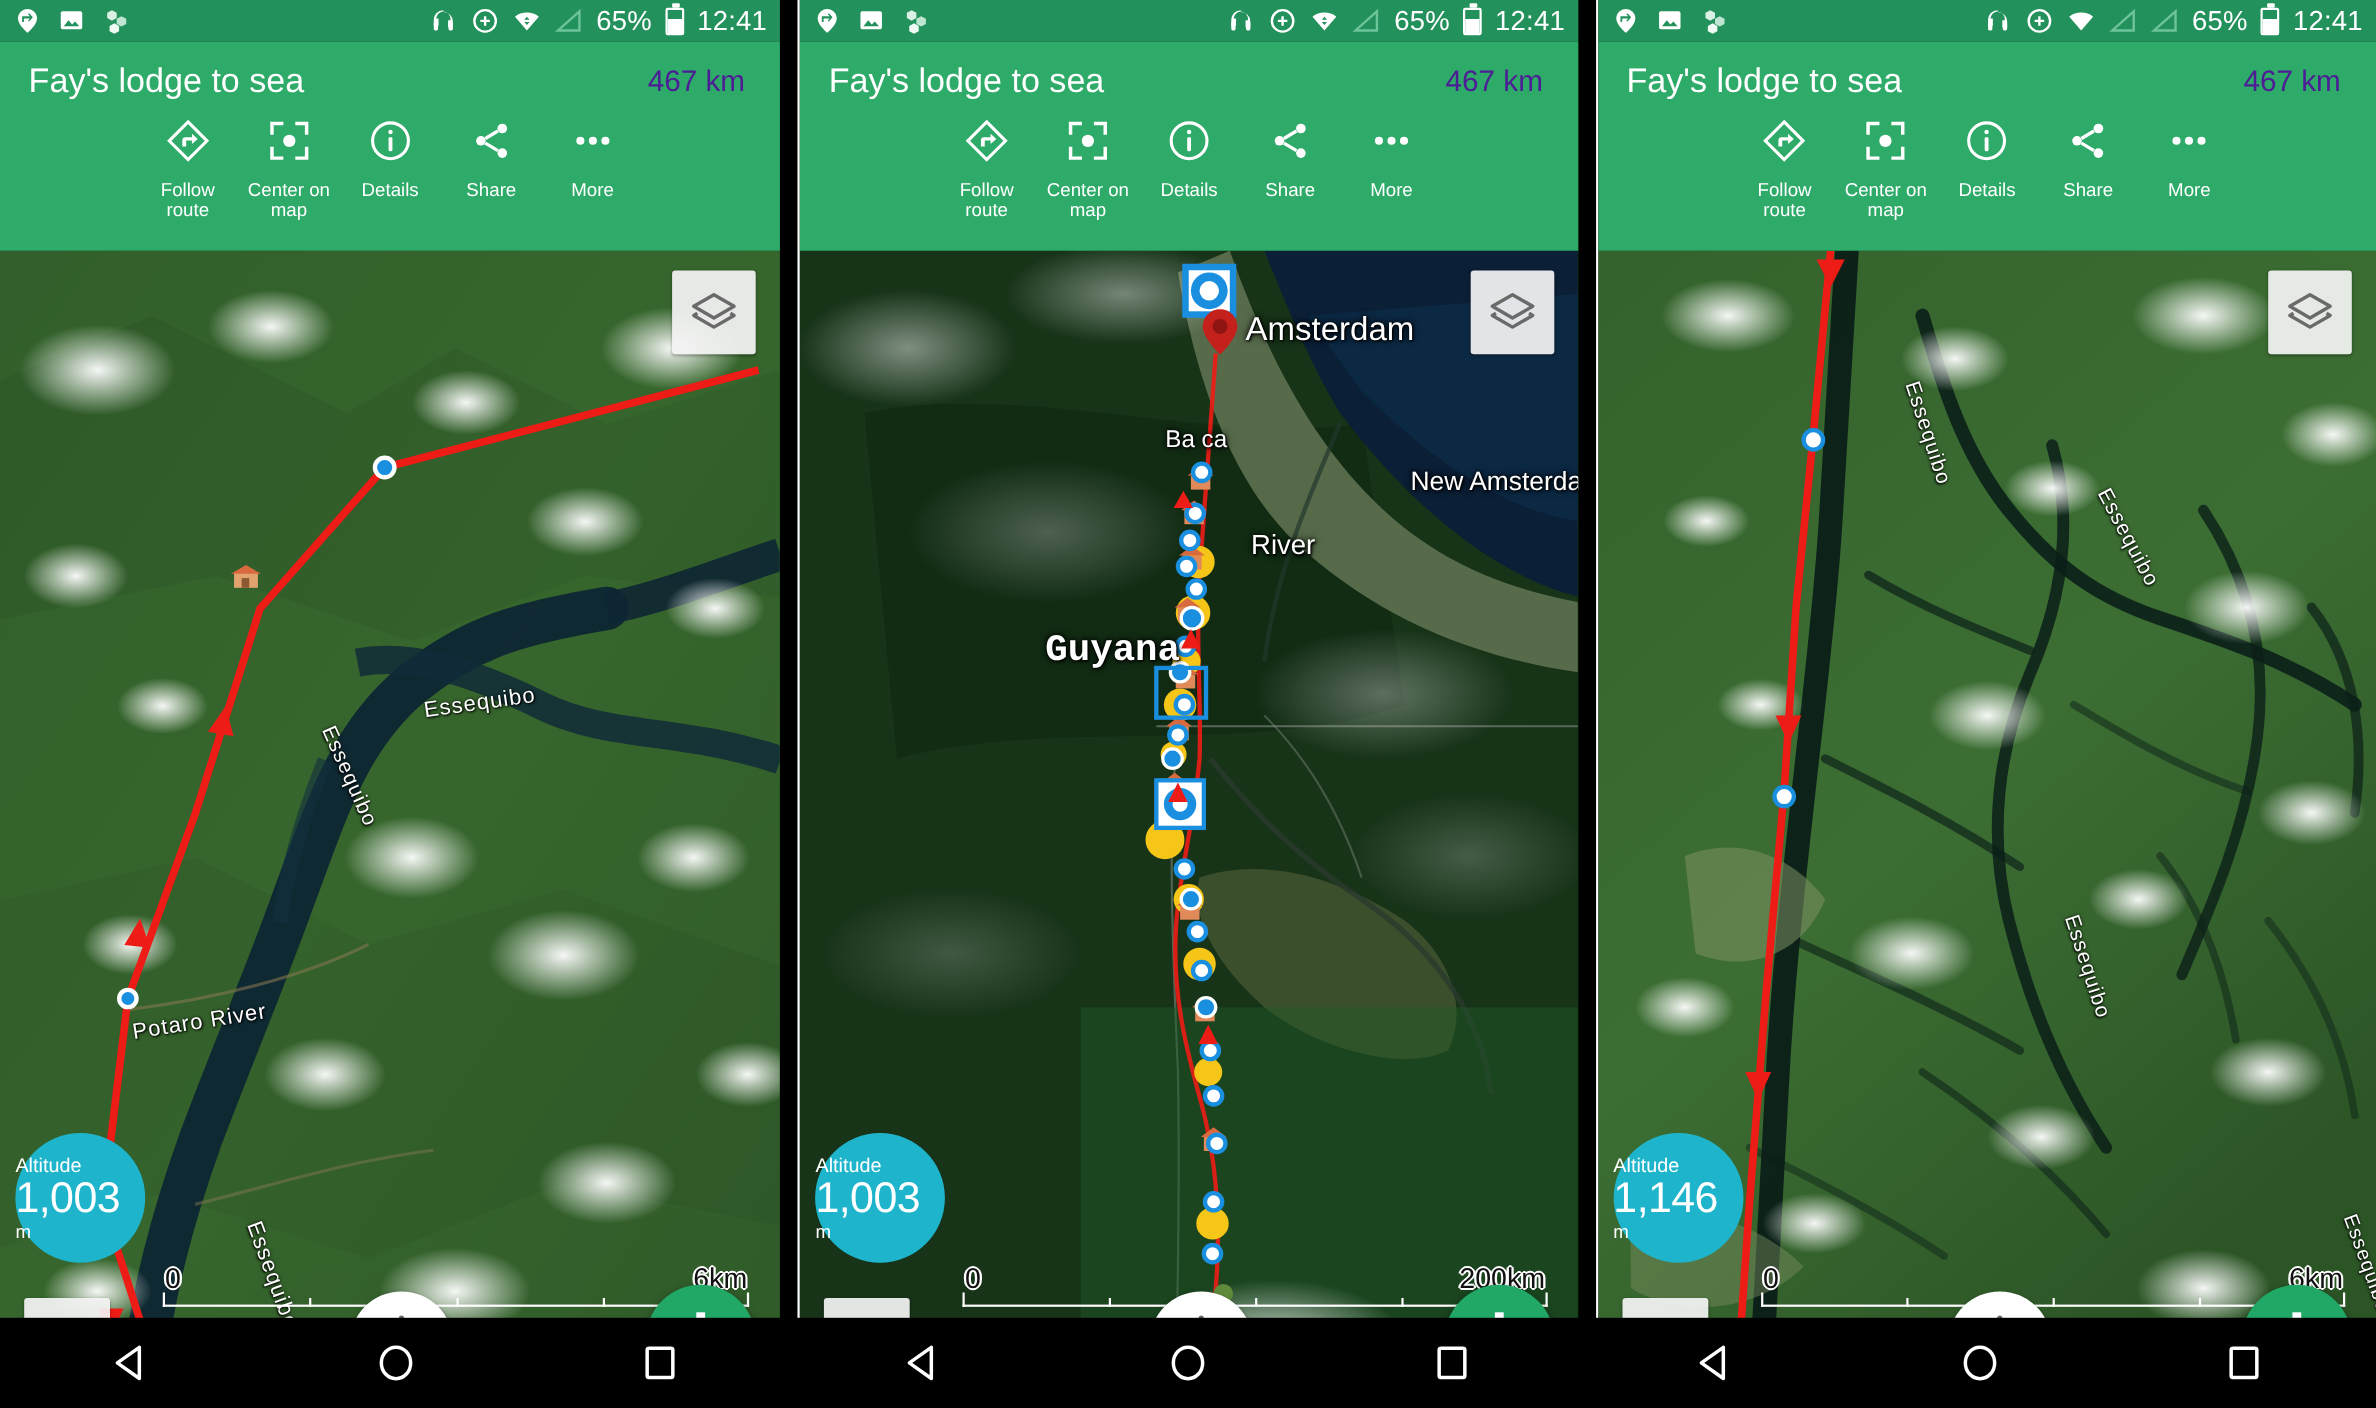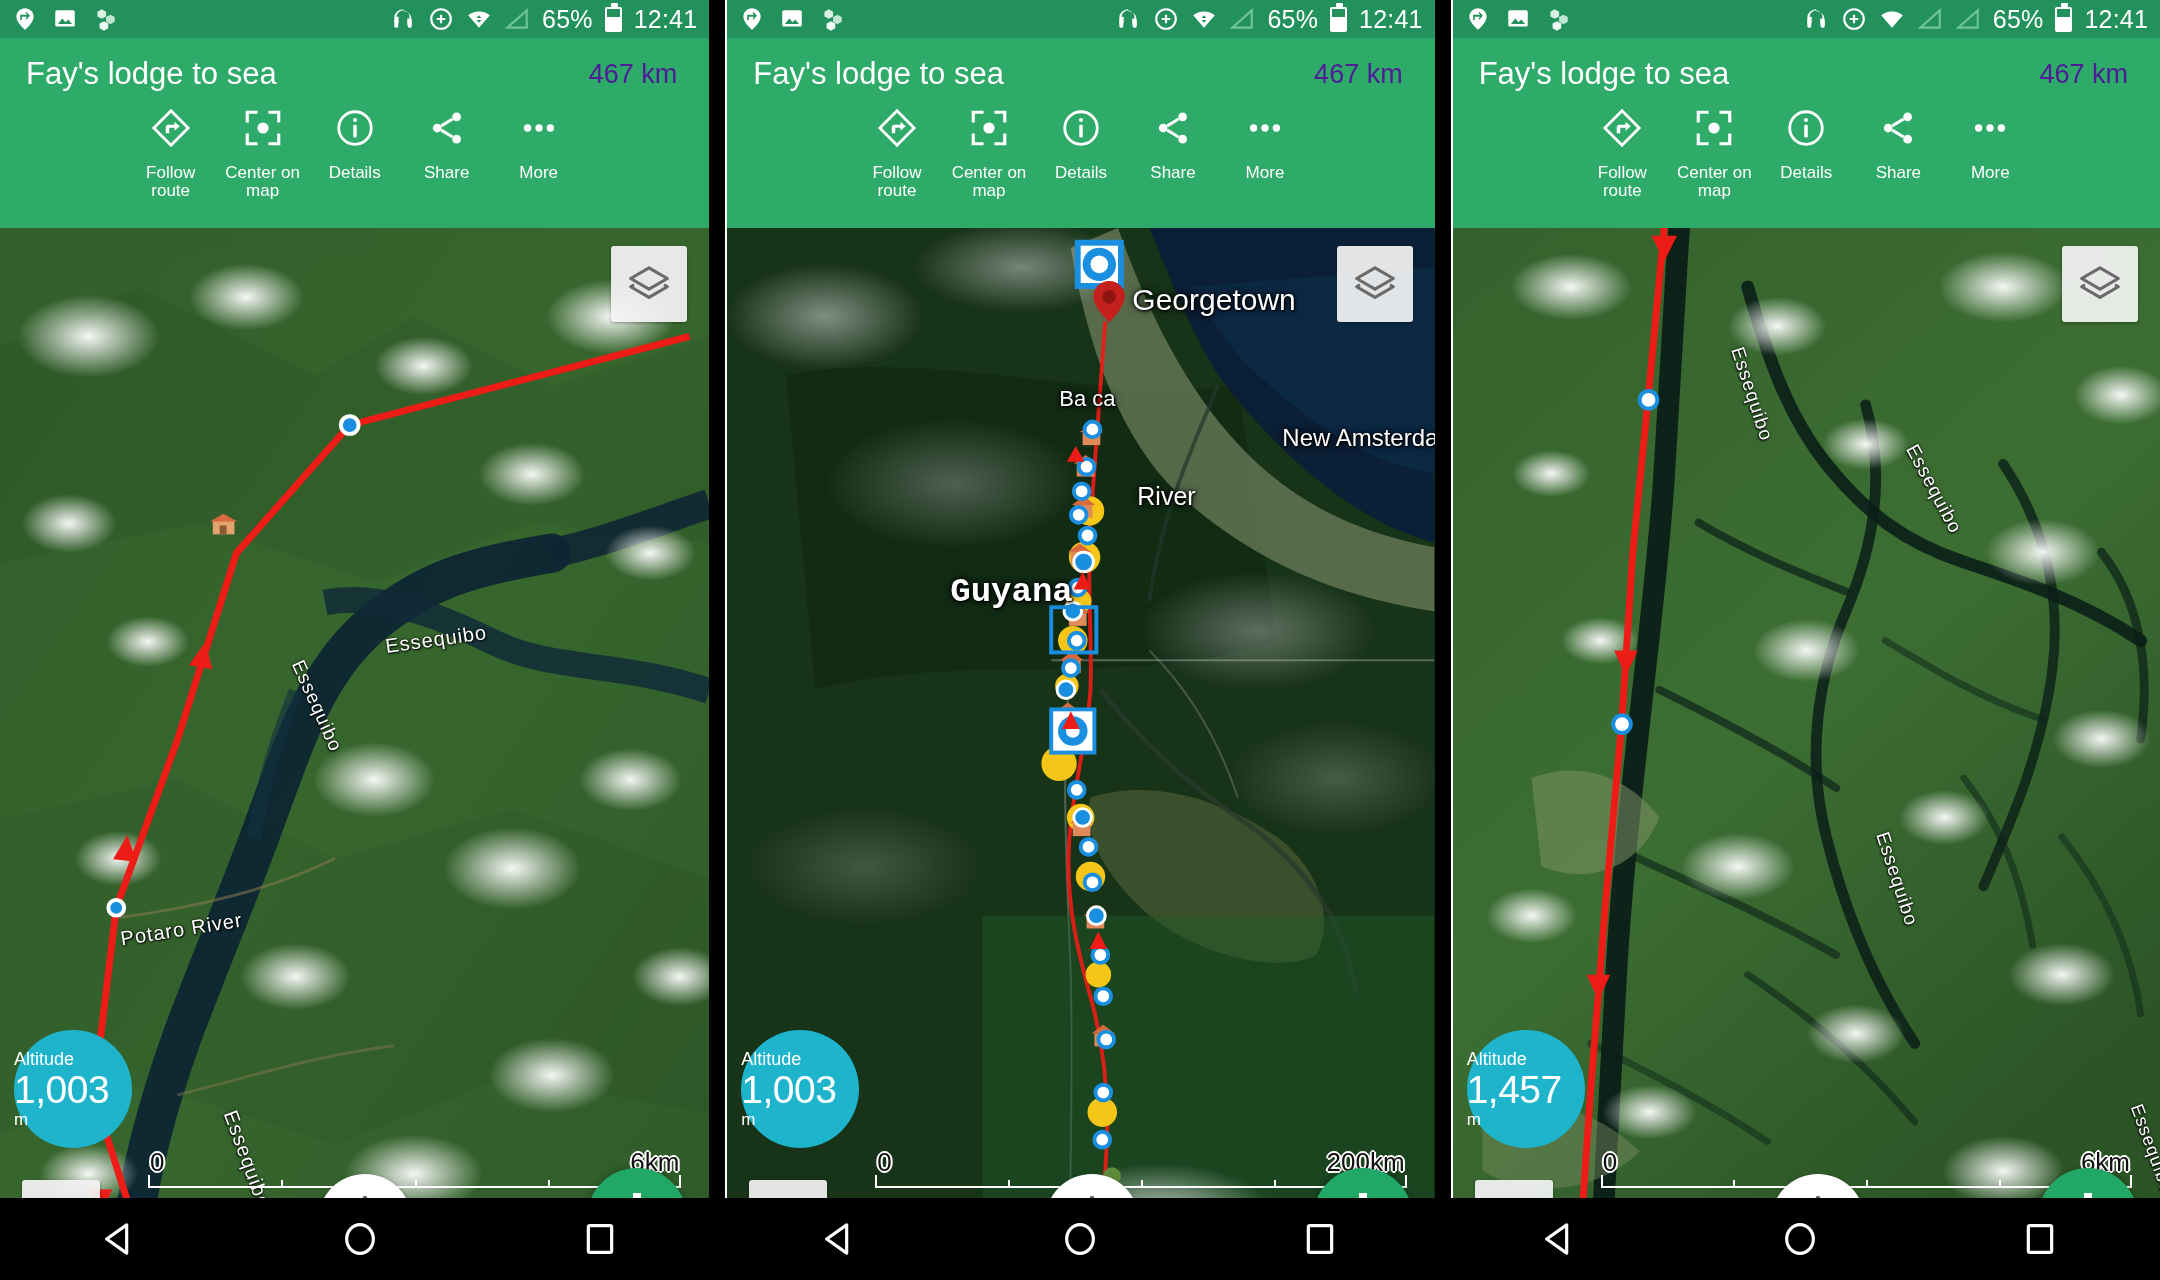--- a/index.html
+++ b/index.html
@@ -659,21 +659,21 @@
 
           <path d="M362 350 l9 18 -18 0z" fill="#ee1c16"></path>
           <path d="M350 492 l9 18 -18 0z" fill="#ee1c16"></path>
           <path d="M378 716 l9 18 -18 0z" fill="#ee1c16"></path>
           <path d="M355 222 l9 16 -18 0z" fill="#ee1c16"></path>
 
           <circle cx="392" cy="965" r="9" fill="#5f8a3a"></circle>
         </g>
       </svg>
 
-      <div class="maplabel" style="left:405px;top:55px;font-size:30px;">Georgetown</div>
+      <div class="maplabel" style="left:405px;top:55px;font-size:30px;">Amsterdam</div>
       <div class="maplabel" style="left:555px;top:196px;font-size:24px;">New Amsterdam</div>
       <div class="maplabel" style="left:410px;top:254px;font-size:25px;">River</div>
       <div class="maplabel" style="left:223px;top:345px;font-size:34px;font-weight:bold;font-family:Liberation Mono, monospace;">Guyana</div>
       <div class="maplabel" style="left:332px;top:158px;font-size:22px;">Ba    ca</div>
 
       <div class="layers-btn">
         <svg width="44" height="44" viewBox="0 0 24 24">
           <path d="M12 3.2L22 9l-10 5.8L2 9z" fill="none" stroke="#6a6a6a" stroke-width="1.7" stroke-linejoin="round"></path>
           <path d="M3.8 12.4L2 13.5l10 5.8 10-5.8-1.8-1.1" fill="none" stroke="#6a6a6a" stroke-width="1.7" stroke-linejoin="round"></path>
         </svg>
@@ -899,21 +899,21 @@
 
       <div class="layers-btn">
         <svg width="44" height="44" viewBox="0 0 24 24">
           <path d="M12 3.2L22 9l-10 5.8L2 9z" fill="none" stroke="#6a6a6a" stroke-width="1.7" stroke-linejoin="round"></path>
           <path d="M3.8 12.4L2 13.5l10 5.8 10-5.8-1.8-1.1" fill="none" stroke="#6a6a6a" stroke-width="1.7" stroke-linejoin="round"></path>
         </svg>
       </div>
 
       <div class="alt-badge">
         <div class="alt-label">Altitude</div>
-        <div class="alt-value">1,457</div>
+        <div class="alt-value">1,146</div>
         <div class="alt-unit">m</div>
       </div>
 
       <div class="scalebar">
         <div class="scale-line"></div>
         <div class="scale-tick" style="left:25%"></div>
         <div class="scale-tick" style="left:50%"></div>
         <div class="scale-tick" style="left:75%"></div>
         <div class="scale-left">0</div>
         <div class="scale-right">6km</div>

